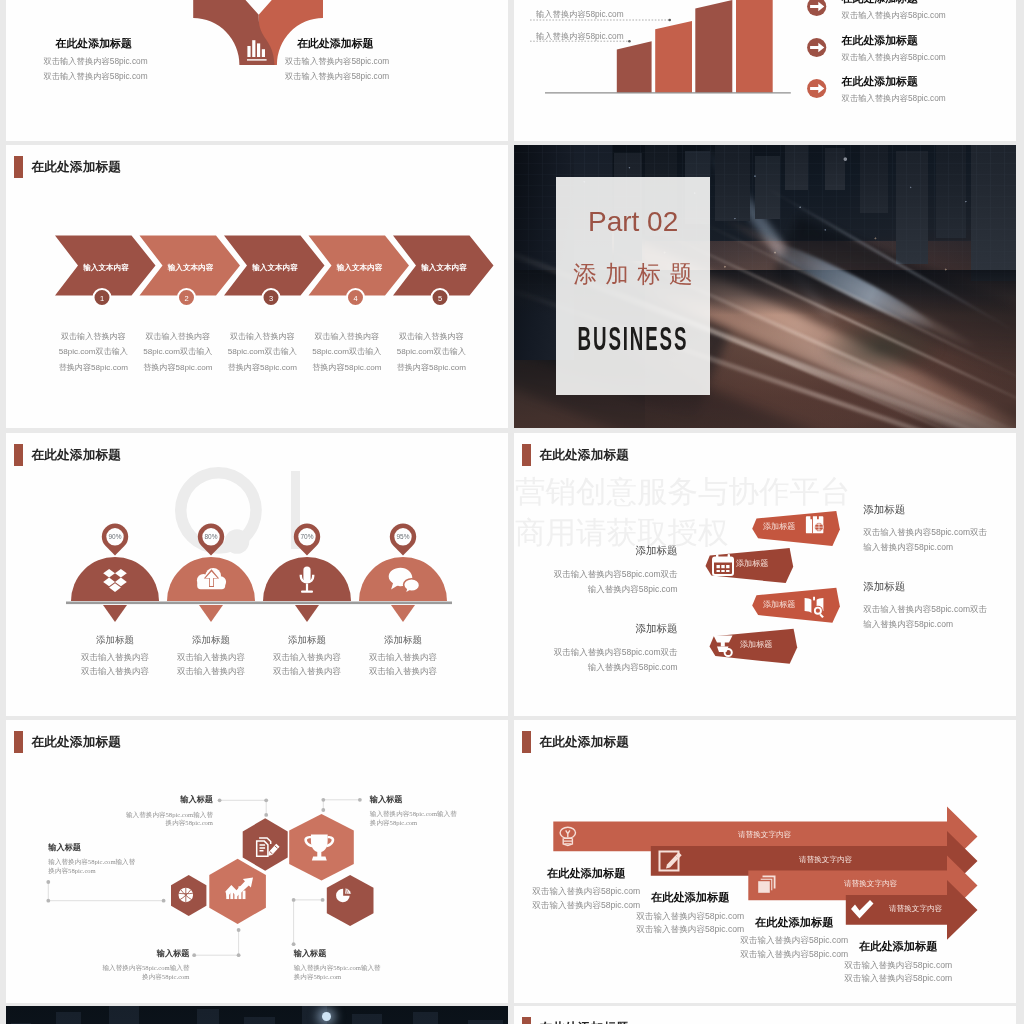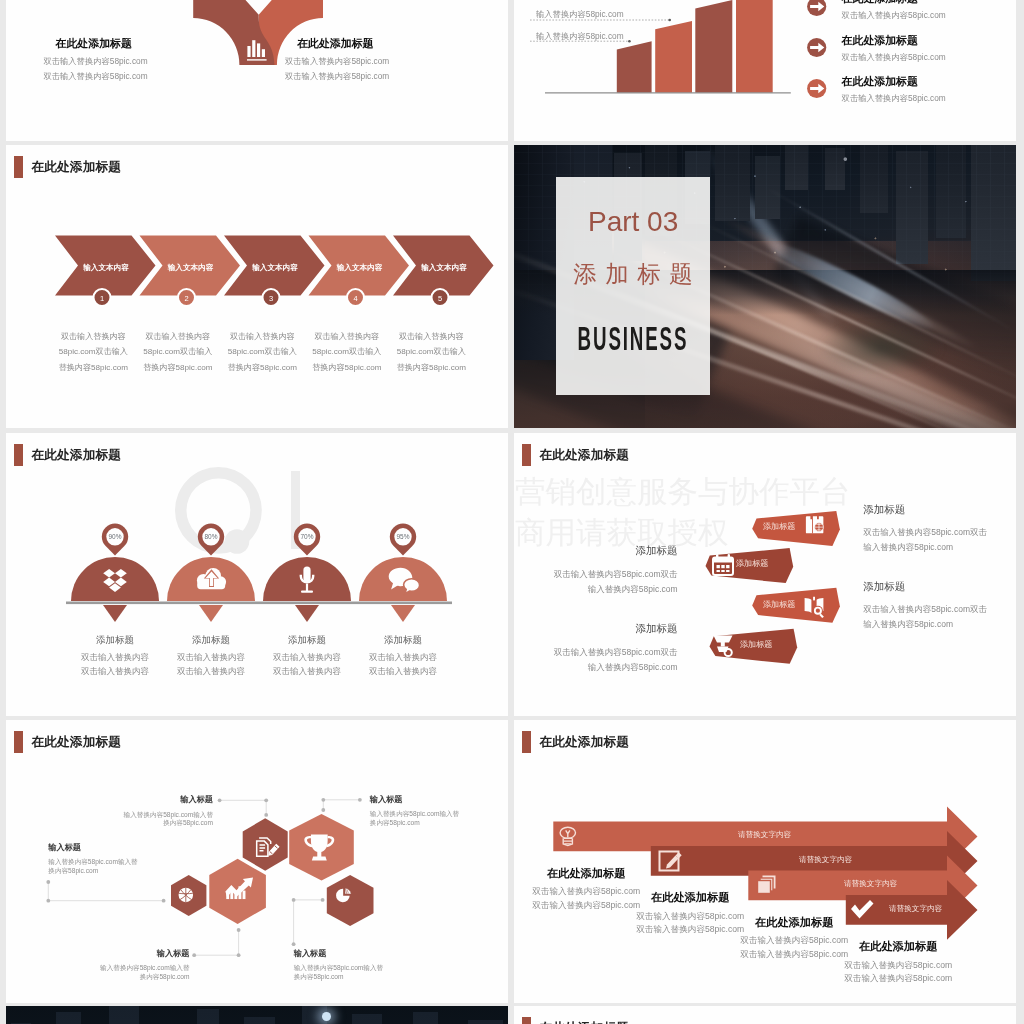--- a/index.html
+++ b/index.html
@@ -31,21 +31,21 @@
   
   #s6 .wm6{left:1px;top:38px;font-size:30.5px;line-height:41.4px;color:#f0f0f0;letter-spacing:0px;}
   #s6 .rb-lbl{position:absolute;font-size:8.1px;color:#f6e0d9;}
   #s6 .rb-txt{position:absolute;width:146px;}
   #s6 .rb-txt .t{font-size:10.5px;color:#4a4a4a;line-height:1;}
   #s6 .rb-txt .l{font-size:8.5px;color:#8a8a8a;line-height:15.3px;}
   #s6 .rb-txt .t{margin-bottom:11px;}
   #s6 .rb-r{text-align:left}
   #s6 .rb-l{text-align:right}
   
-  #s7 .hx-lbl{position:absolute;width:100px;}
+  #s7 .hx-lbl{position:absolute;width:100px;font-family:Liberation Serif, serif;}
   #s7 .hx-lbl .t{font-size:8.2px;font-weight:bold;color:#3a3a3a;line-height:1;margin-bottom:6px;}
   #s7 .hx-lbl .l{font-size:6.6px;color:#8f8f8f;line-height:8.6px;}
   #s7 .hx-r{text-align:right}
   #s7 .hx-lft{text-align:left}
   
   #s8 .ar-txt{position:absolute;font-size:7.6px;color:#f7e6e1;}
   #s8 .ar-cap{position:absolute;width:140px;text-align:center;}
   #s8 .ar-cap .t{font-size:11.2px;font-weight:bold;color:#111;line-height:1;margin-bottom:6.5px;}
   #s8 .ar-cap .l{font-size:8.6px;color:#8d8d8d;line-height:13.5px;}
   
@@ -352,21 +352,21 @@
       <div class="cp-streak cp-s1"></div>
       <div class="cp-streak cp-s2"></div>
       <div class="cp-streak cp-s3"></div>
       <div class="cp-streak cp-s4"></div>
       <div class="cp-streak cp-s5"></div>
       <div class="cp-streak cp-s6"></div>
       <div class="cp-road"></div>
       <div class="cp-road2"></div>
     </div>
     <div class="part-panel">
-      <div class="pp-label">Part 03</div>
+      <div class="pp-label">Part 02</div>
       <div class="pp-title">添加标题</div>
       <div class="pp-biz">BUSINESS</div>
     </div>
   </div>
   <div class="slide r3 c1" id="s5">
     <div class="abs wm-qt">
       <svg width="92" height="92" viewBox="0 0 92 92">
         <path d="M43.4,0 a43.4,43.4 0 1 0 0,86.8 a43.4,43.4 0 1 0 0,-86.8 Z M43.4,11.5 a31.9,31.9 0 1 1 0,63.8 a31.9,31.9 0 1 1 0,-63.8 Z" fill="#ececec"></path>
         <circle cx="62" cy="74.5" r="12.3" fill="#ececec"></circle>
       </svg>

